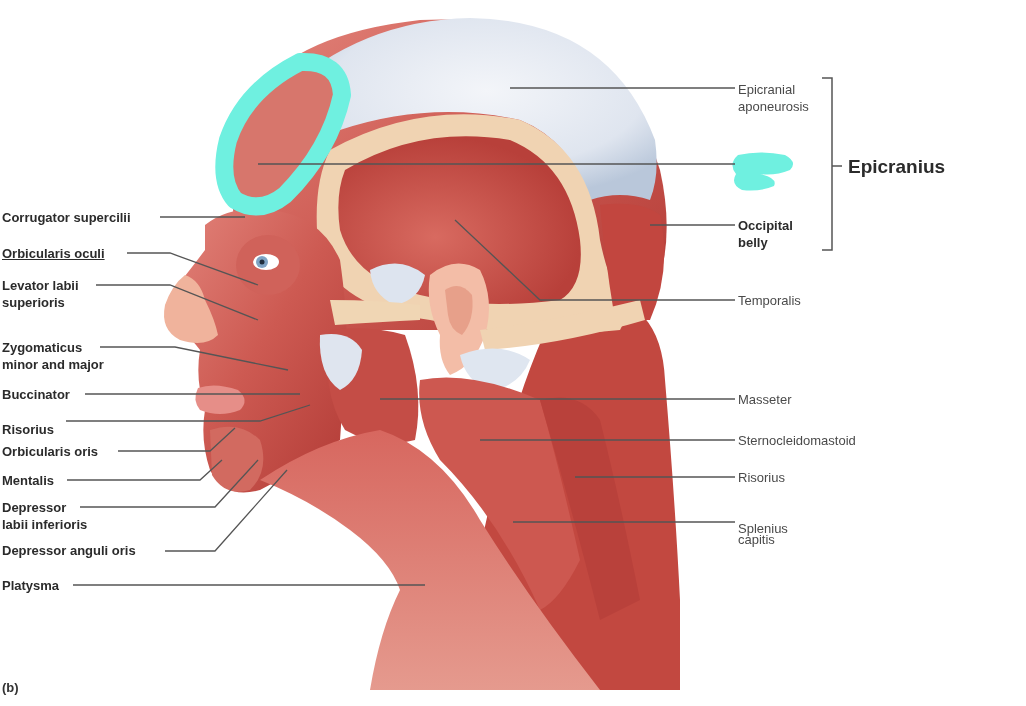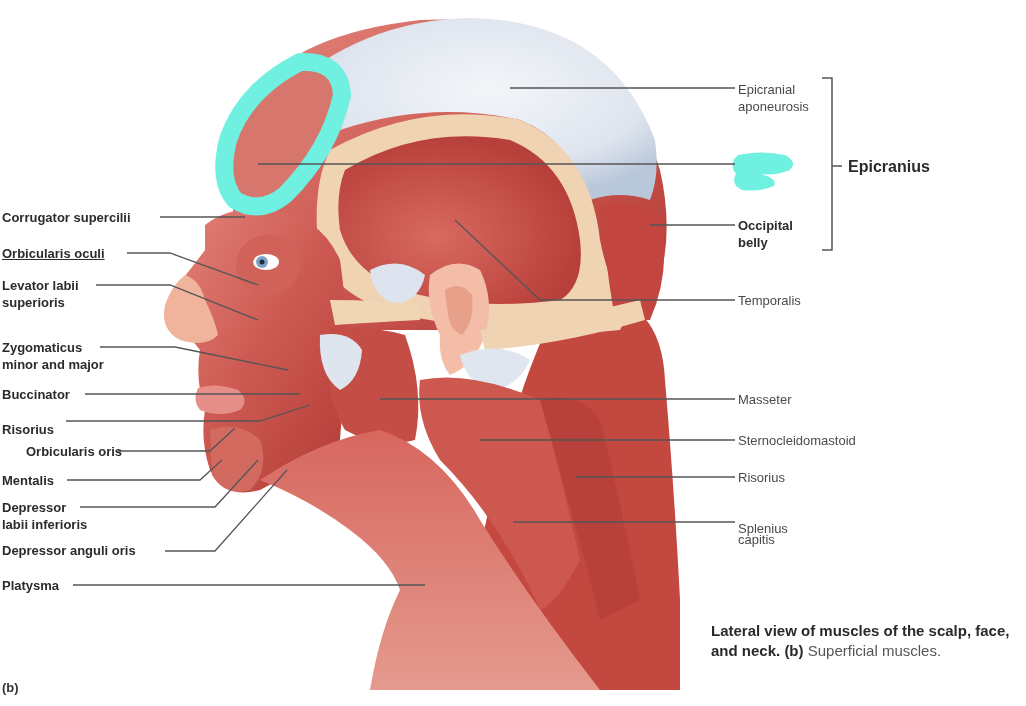--- a/index.html
+++ b/index.html
@@ -121,41 +121,36 @@
 </svg>
 
 <div class="lbl bold" style="left:2px;top:209px;">Corrugator supercilii</div>
 <div class="lbl bold" style="left:2px;top:245px;text-decoration:underline;">Orbicularis oculi</div>
 <div class="lbl bold" style="left:2px;top:277px;">Levator labii</div>
 <div class="lbl bold" style="left:2px;top:294px;">superioris</div>
 <div class="lbl bold" style="left:2px;top:339px;">Zygomaticus</div>
 <div class="lbl bold" style="left:2px;top:356px;">minor and major</div>
 <div class="lbl bold" style="left:2px;top:386px;">Buccinator</div>
 <div class="lbl bold" style="left:2px;top:413px;margin-top:8px;">Risorius</div>
-<div class="lbl bold" style="left:2px;top:443px;margin-left:24px;">Orbicularis oris</div>
+<div class="lbl bold" style="left:2px;top:443px;">Orbicularis oris</div>
 <div class="lbl bold" style="left:2px;top:472px;">Mentalis</div>
 <div class="lbl bold" style="left:2px;top:499px;">Depressor</div>
 <div class="lbl bold" style="left:2px;top:516px;">labii inferioris</div>
 <div class="lbl bold" style="left:2px;top:542px;">Depressor anguli oris</div>
 <div class="lbl bold" style="left:2px;top:577px;">Platysma</div>
 
 <div class="lbl right" style="left:738px;top:81px;">Epicranial</div>
 <div class="lbl right" style="left:738px;top:98px;">aponeurosis</div>
 <div class="lbl bold" style="left:738px;top:217px;">Occipital</div>
 <div class="lbl bold" style="left:738px;top:234px;">belly</div>
 <div class="lbl right" style="left:738px;top:292px;">Temporalis</div>
 <div class="lbl right" style="left:738px;top:391px;">Masseter</div>
 <div class="lbl right" style="left:738px;top:432px;">Sternocleidomastoid</div>
 <div class="lbl right" style="left:738px;top:469px;">Risorius</div>
 <div class="lbl right" style="left:738px;top:514px;margin-top:6px;">Splenius</div>
 <div class="lbl right" style="left:738px;top:531px;">capitis</div>
 
-<div class="lbl bold" style="left:848px;top:158px;font-size:16px;">Epicranius</div>
+<div class="lbl bold" style="left:848px;top:158px;font-size:19px;">Epicranius</div>
 
 <div class="caption">
-  <div>
-    <span class="title">Lateral view of muscles of the scalp, face, and neck.</span>
-    <span class="title">(b)</span>
-    <span class="sub">Superficial muscles.</span>
-  </div>
 </div>
 
 <div class="panel-letter">(b)</div>
 
 </body></html>

